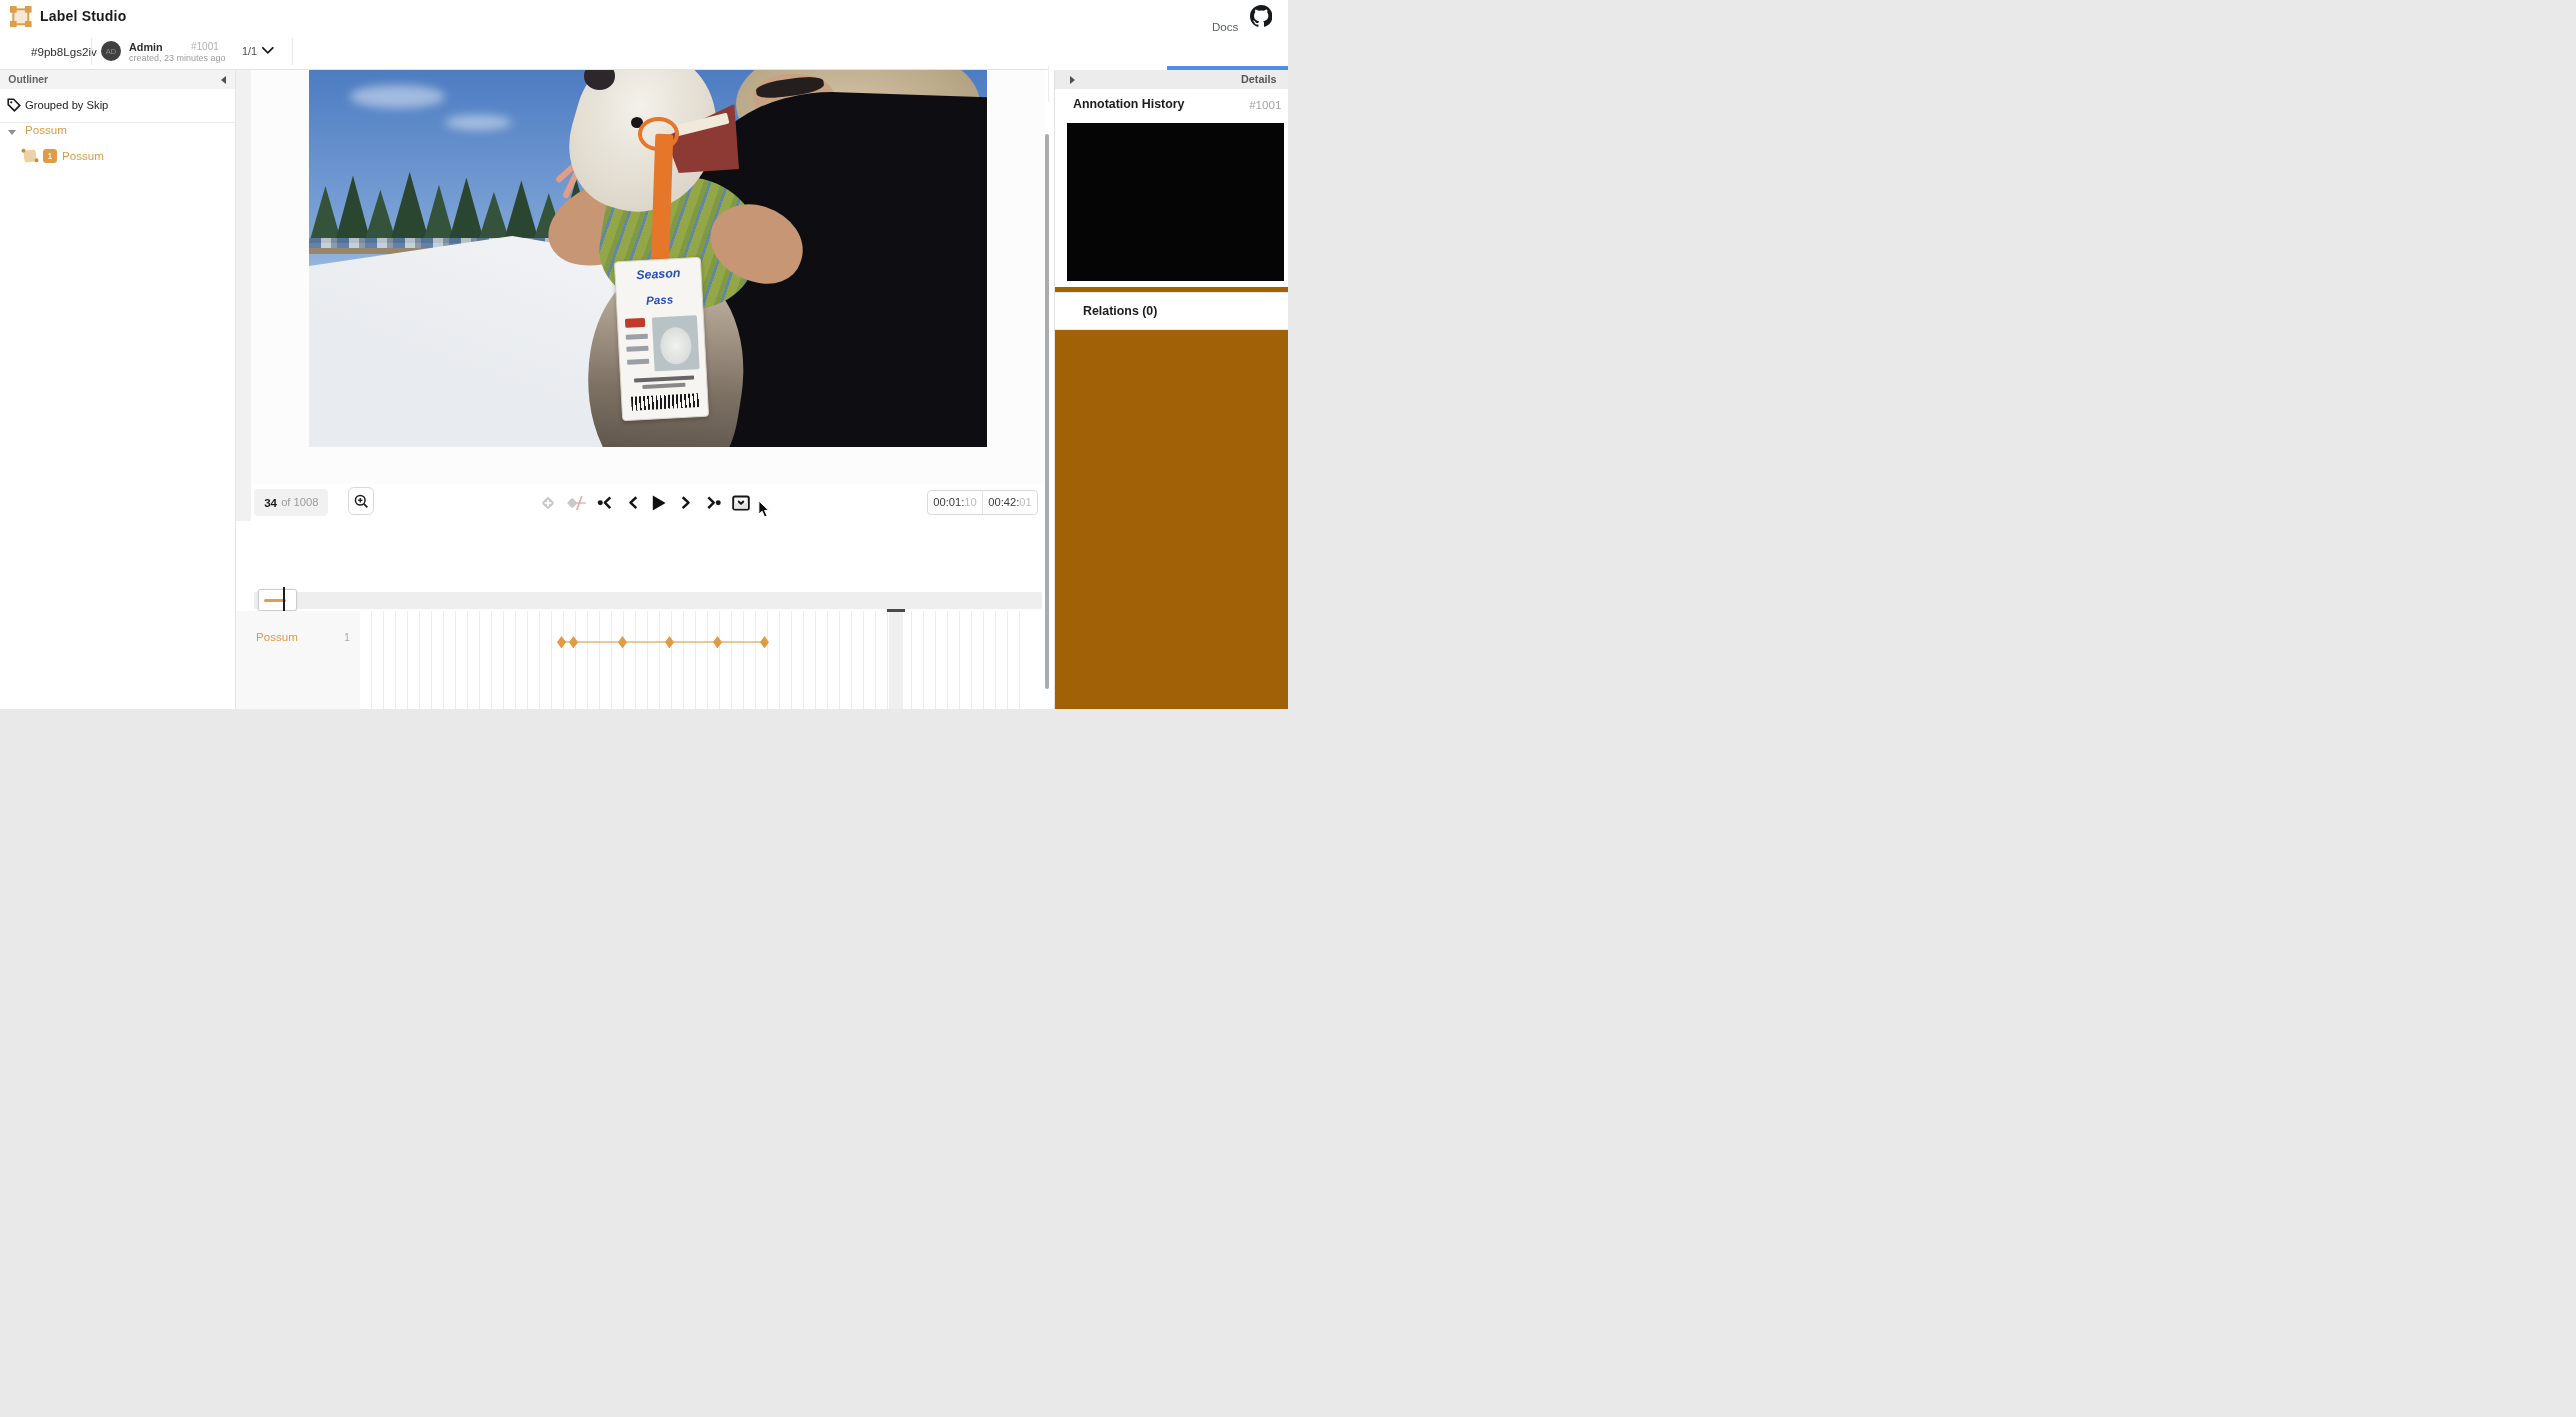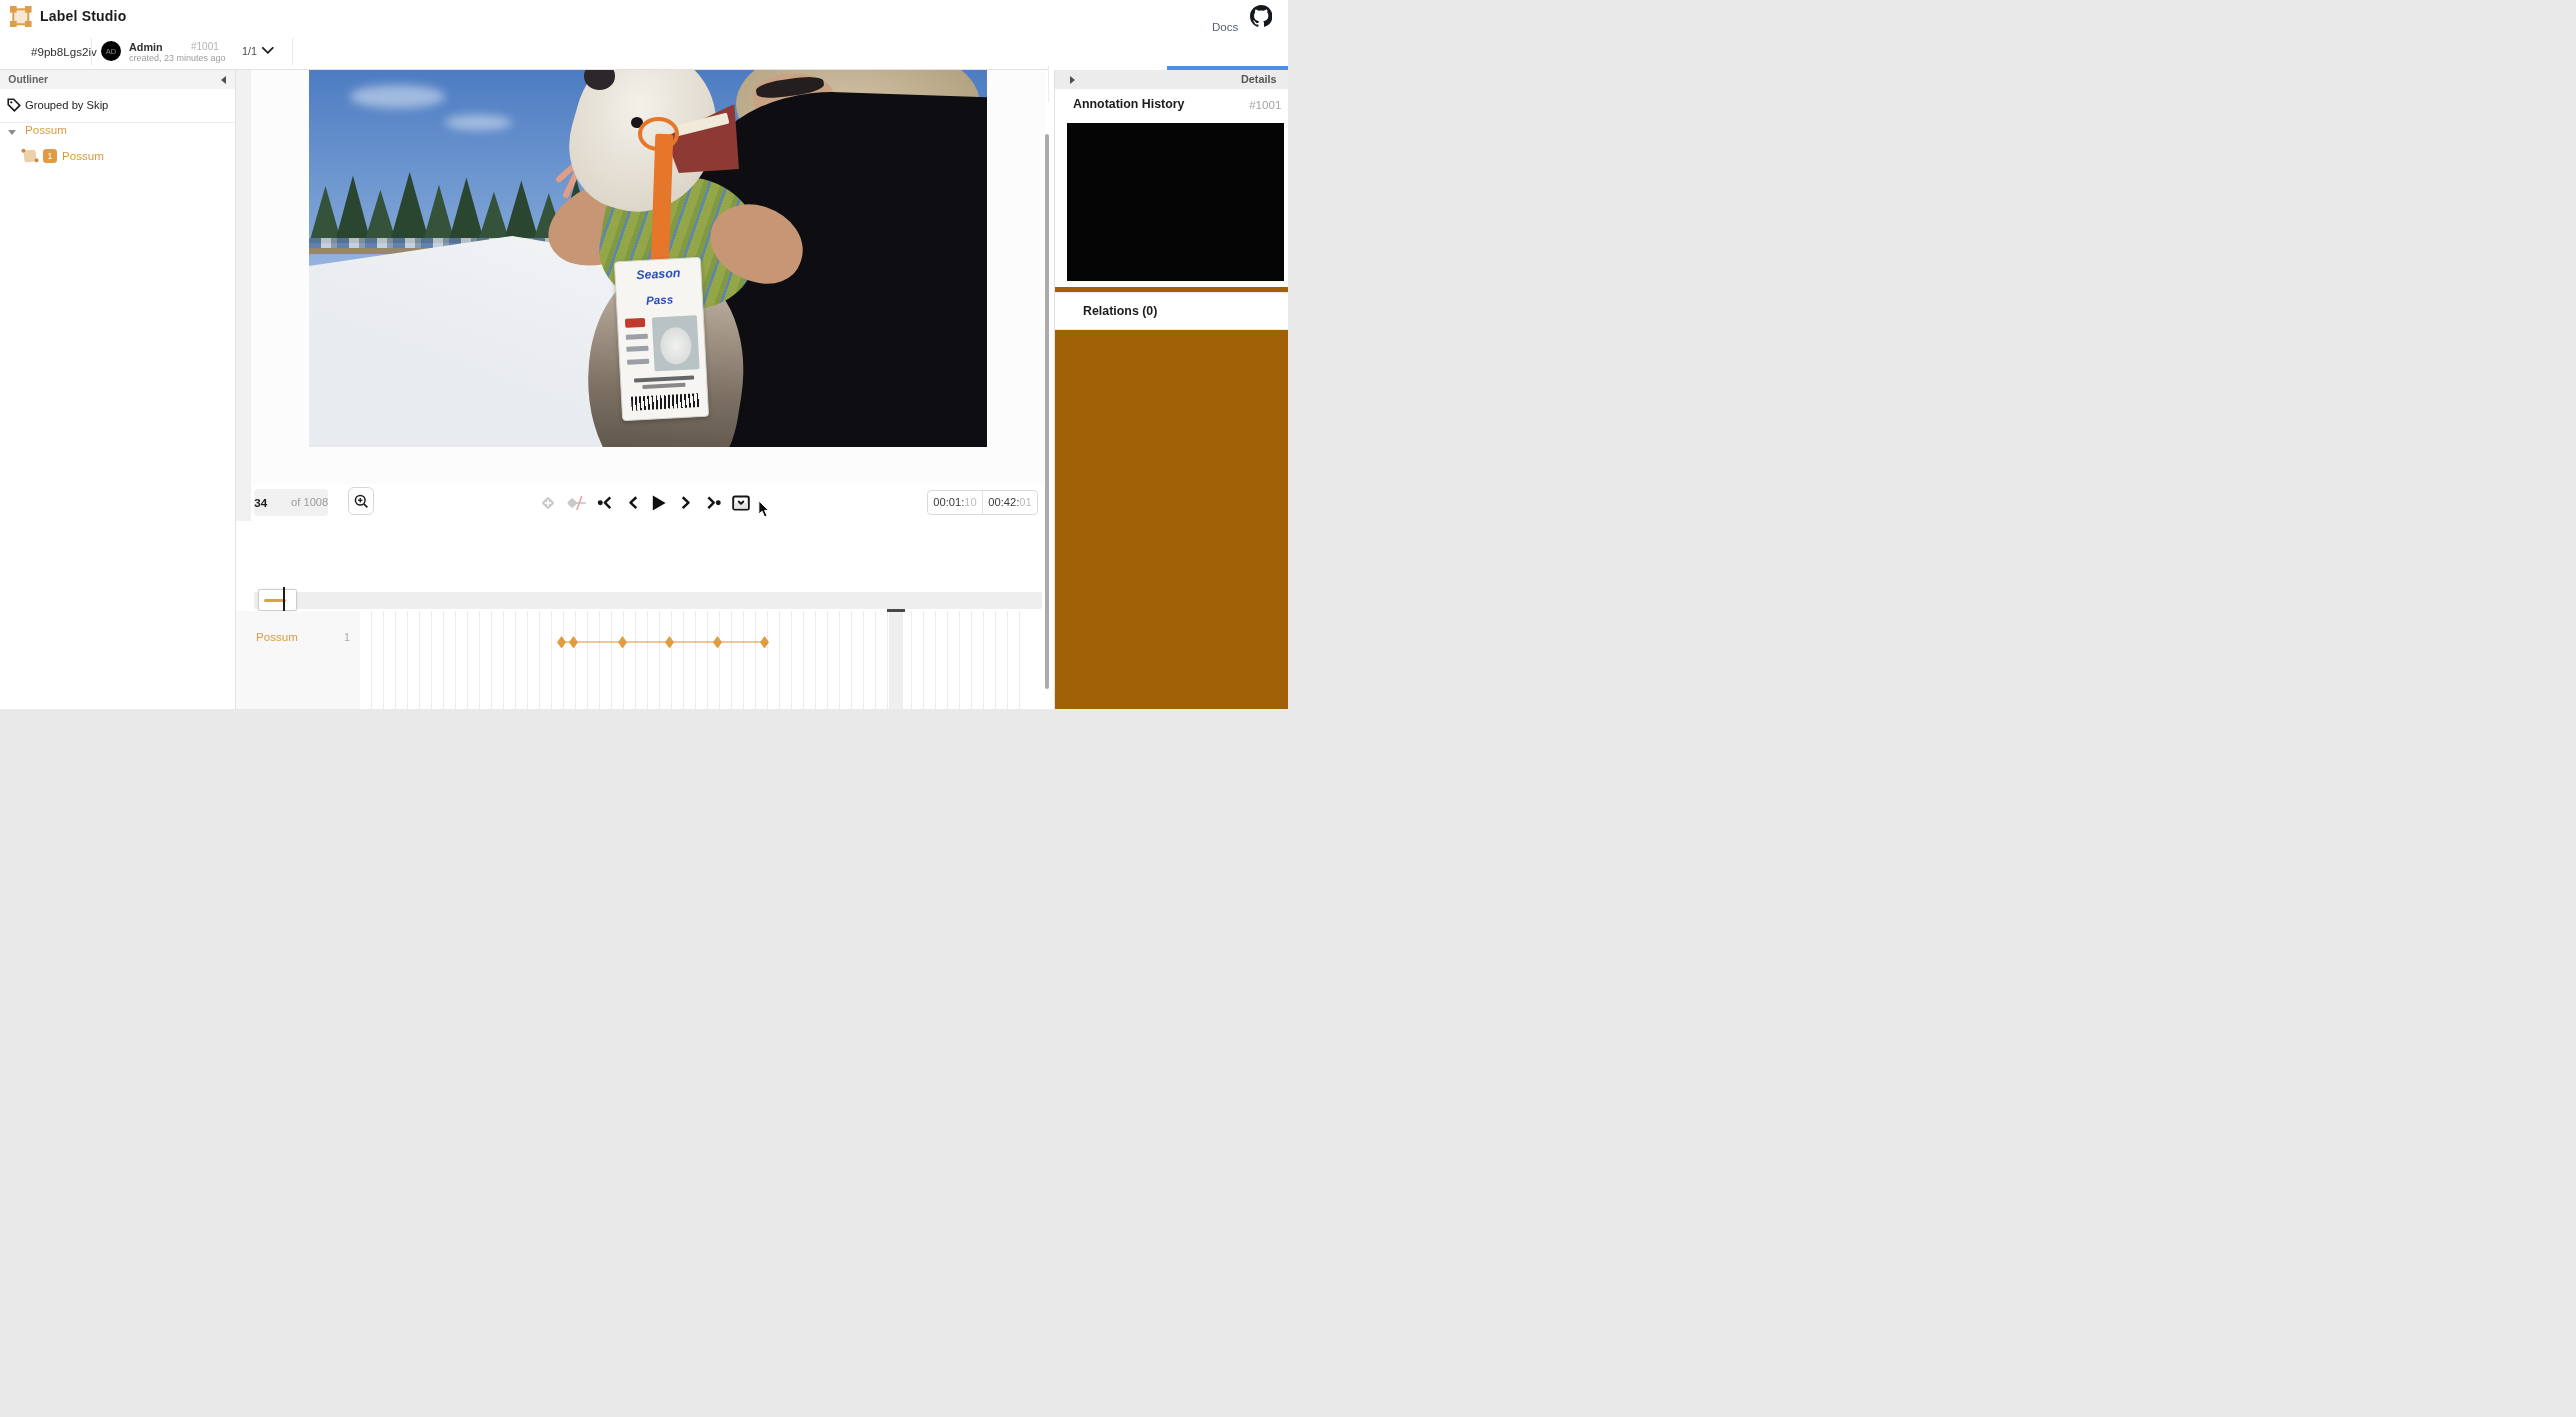--- a/index.html
+++ b/index.html
@@ -12,21 +12,21 @@
   
   .header{position:absolute;left:0;top:0;width:1288px;height:33px;background:#fff;}
   .logo{position:absolute;left:10px;top:5.8px;width:21.6px;height:21.6px;}
   .app-title{position:absolute;left:40px;top:7.5px;font-size:14px;font-weight:bold;color:#1b1b1b;letter-spacing:0.2px;}
   .docs{position:absolute;left:1212px;top:20px;font-size:11.6px;color:#56606e;cursor:pointer;}
   .gh{position:absolute;left:1250px;top:5px;width:22.4px;height:22.4px;}
   
   .toolbar{position:absolute;left:0;top:33px;width:1288px;height:37px;background:#fff;border-bottom:0.8px solid #e2e2e2;box-sizing:border-box;}
   .taskid{position:absolute;left:31px;top:11.6px;font-size:11.6px;color:#2e2e2e;}
   .vdiv{position:absolute;top:5px;width:0.8px;height:26.6px;background:#e8e8e8;}
-  .avatar{position:absolute;left:101px;top:8.3px;width:20px;height:20px;border-radius:50%;background:#000000;color:#8e8e8e;font-size:7.5px;display:flex;align-items:center;justify-content:center;}
+  .avatar{position:absolute;left:101px;top:8.3px;width:20px;height:20px;border-radius:50%;background:#404040;color:#8e8e8e;font-size:7.5px;display:flex;align-items:center;justify-content:center;}
   .uname{position:absolute;left:129px;top:7.5px;font-size:10.8px;font-weight:bold;color:#2e2e2e;}
   .uid{position:absolute;left:191px;top:8.3px;font-size:10px;color:#b3b3b3;}
   .ucreated{position:absolute;left:129px;top:20px;font-size:9px;color:#9c9c9c;}
   .pager{position:absolute;left:242px;top:11.6px;font-size:10.8px;color:#4c4c4c;}
   .pager-chev{position:absolute;left:262px;top:14px;}
   .tb-icon{position:absolute;top:41px;width:21.6px;height:21.6px;display:flex;align-items:center;justify-content:center;cursor:pointer;}
   .star-glyph{font-size:16px;color:#bcbcbc;line-height:1;}
   .toggle{position:absolute;left:916px;top:44px;width:32px;height:14px;border-radius:7.5px;background:#e9e9ec;box-shadow:inset 0 0 0 0.8px #dedee2;cursor:pointer;}
   .toggle .knob{position:absolute;right:0.8px;top:0.8px;width:12.4px;height:12.4px;border-radius:50%;background:var(--toggle-purple);}
   .auto-label{position:absolute;left:955px;top:44px;font-size:12px;color:#2f2f2f;}
@@ -81,21 +81,21 @@
   .badge-pass{position:absolute;left:0;top:21%;width:100%;text-align:center;font-size:11.6px;font-weight:bold;font-style:italic;color:#2b50b5;}
   .badge-logo{position:absolute;left:8%;top:36%;width:24%;height:6%;background:#c23a2c;border-radius:1.7px;}
   .badge-photo{position:absolute;left:40%;top:36%;width:52%;height:34%;background:#b9c2c4;border-radius:1.7px;overflow:hidden;}
   .badge-photo::before{content:"";position:absolute;left:15%;top:20%;width:70%;height:70%;background:radial-gradient(ellipse,#f2f2f0,#cfd4d2);border-radius:50%;}
   .badge-line{position:absolute;left:8%;width:26%;height:3%;background:#9aa0a6;border-radius:0.8px;}
   .badge-name{position:absolute;left:15%;top:74%;width:70%;height:2.5%;background:#666;border-radius:0.8px;}
   .badge-name2{position:absolute;left:25%;top:78.5%;width:50%;height:2.5%;background:#888;border-radius:0.8px;}
   .barcode{position:absolute;left:10%;top:85%;width:80%;height:9%;background:repeating-linear-gradient(90deg,#191919 0 1.7px,transparent 1.7px 4.1px);}
   
   .controls{position:absolute;left:0;top:414px;width:794px;height:37px;background:#fff;}
-  .frame-pill{position:absolute;left:3.3px;top:5px;width:74px;height:26.6px;background:#f1f1f1;border-radius:4.1px;display:flex;align-items:center;justify-content:space-between;gap:4.1px;}
+  .frame-pill{position:absolute;left:3.3px;top:5px;width:74px;height:26.6px;background:#f1f1f1;border-radius:4.1px;display:flex;align-items:center;justify-content:center;gap:4.1px;}
   .frame-cur{font-size:11.6px;color:#1d1d1d;font-weight:bold;}
   .frame-of{font-size:11.2px;color:#9c9c9c;}
   .zoom-btn{position:absolute;left:97px;top:3.3px;width:26px;height:28px;border:0.8px solid #d7d7d7;border-radius:5.8px;box-sizing:border-box;display:flex;align-items:center;justify-content:center;cursor:pointer;background:#fff;}
   .transport{position:absolute;top:0;height:37px;width:21.6px;display:flex;align-items:center;justify-content:center;cursor:pointer;}
   .timebox{position:absolute;left:676px;top:5.8px;width:111px;height:25px;border:0.8px solid #dadada;border-radius:4.1px;box-sizing:border-box;display:flex;}
   .timecell{flex:1;display:flex;align-items:center;justify-content:center;font-size:11.2px;color:#3c3c3c;text-align:center;}
   .timecell+.timecell{border-left:0.8px solid #e3e3e3;}
   .timesub{color:#bcbcbc;}
   
   .tl-region{position:absolute;left:0;top:451px;width:809px;height:188px;background:#fff;}

